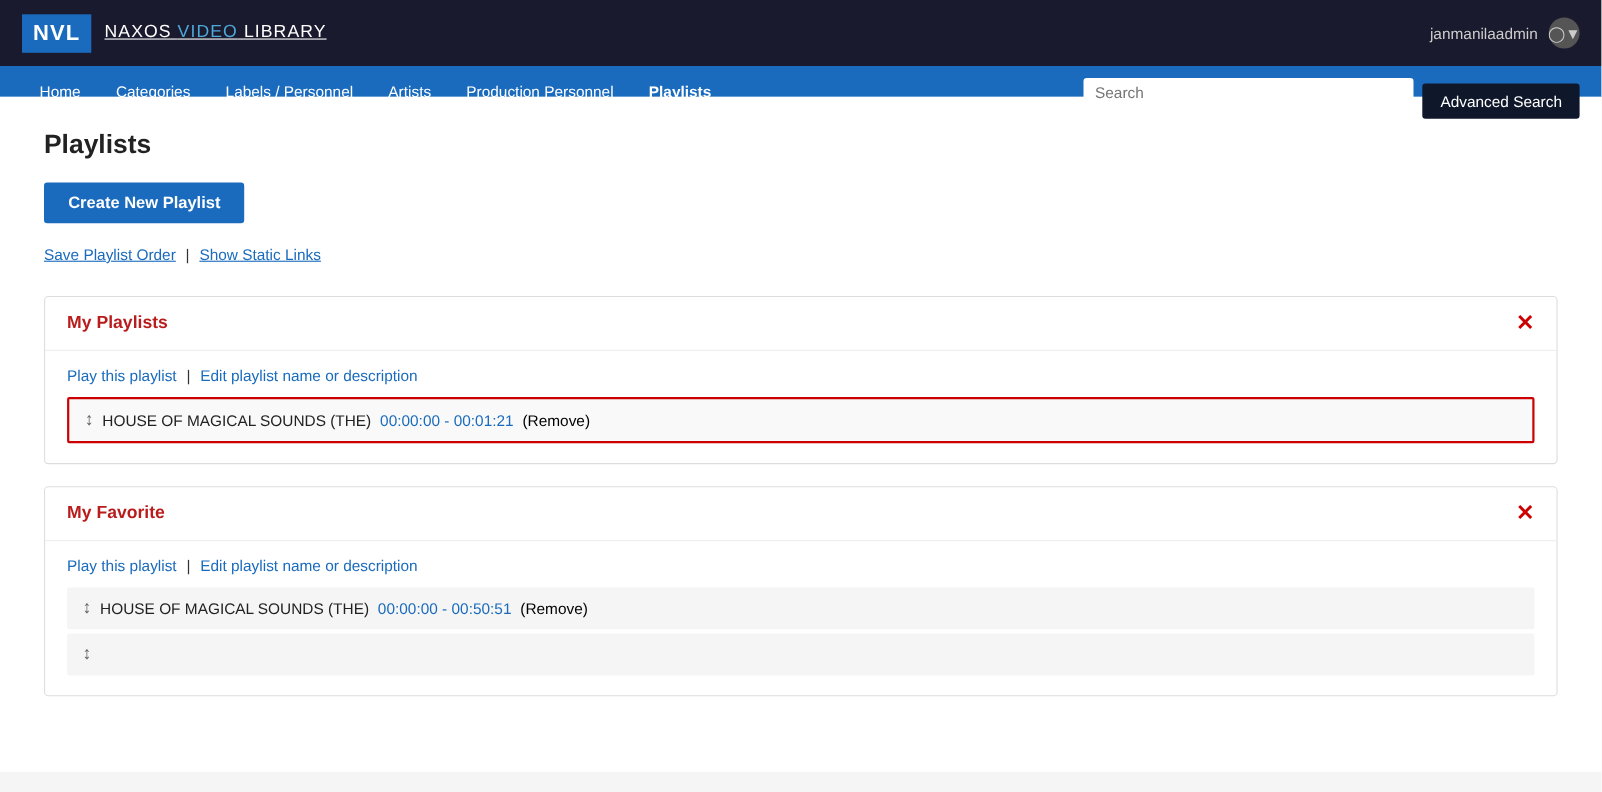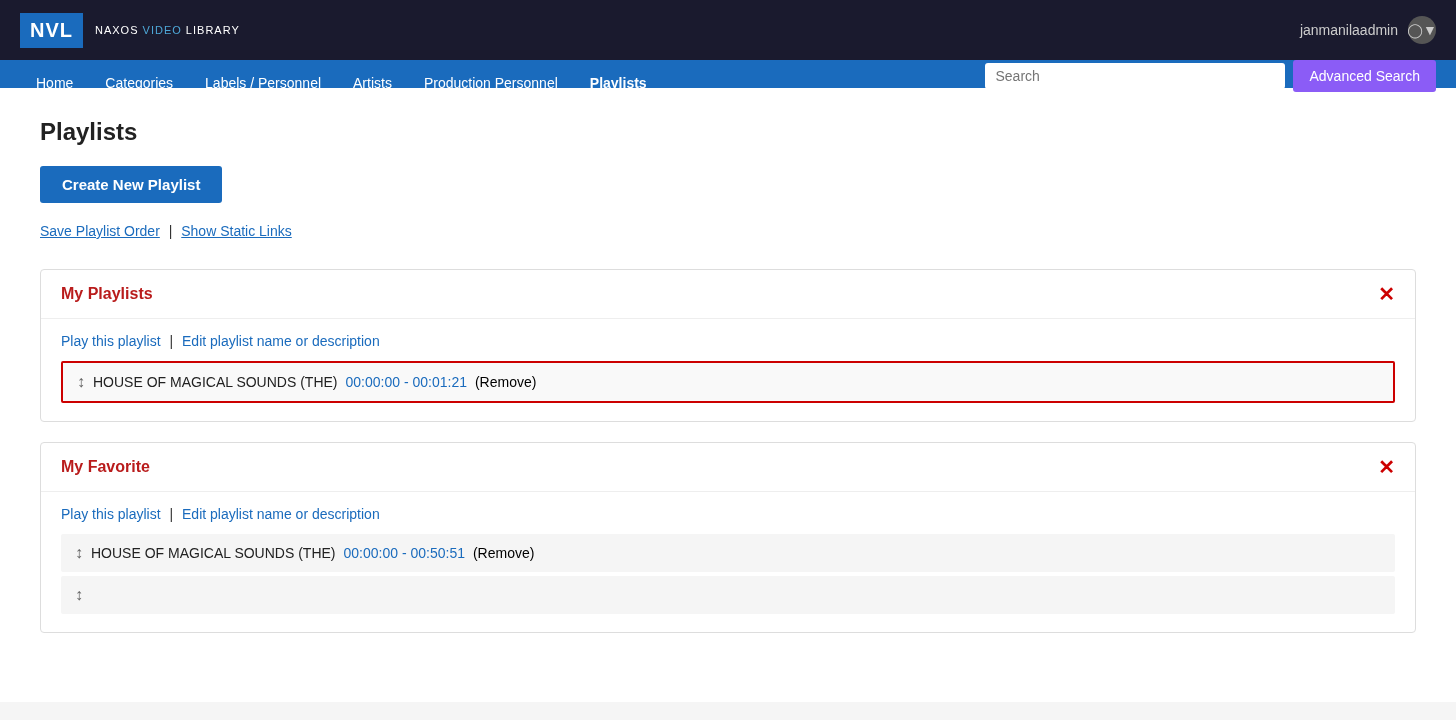--- a/index.html
+++ b/index.html
@@ -19,23 +19,24 @@
       background: #1a6bbd;
       color: white;
       font-weight: 900;
       font-size: 20px;
       padding: 6px 10px;
       letter-spacing: 1px;
     }
     .logo-box span { color: white; }
     .site-name {
       color: white;
-      font-size: 11px;
+      font-size: 16px;
       font-weight: 400;
       letter-spacing: 1px;
+      text-decoration: underline;
     }
     .site-name .video { color: #4ea8d8; }
     .header-right { display: flex; align-items: center; gap: 10px; color: #ccc; font-size: 14px; }
     .user-icon {
       width: 28px; height: 28px; border-radius: 50%;
       background: #555; display: inline-flex; align-items: center; justify-content: center;
       color: #ccc; font-size: 14px; cursor: pointer;
     }
 
     
@@ -67,28 +68,29 @@
     }
     .search-input {
       padding: 5px 10px;
       border: none;
       border-radius: 3px;
       font-size: 14px;
       width: 300px;
       outline: none;
     }
     .adv-search-btn {
-      background: #8b5cf6;
+      background: #0f172a;
       color: white;
       border: none;
       padding: 8px 16px;
       font-size: 14px;
       cursor: pointer;
       border-radius: 3px;
       white-space: nowrap;
+      margin-top: 16px;
     }
 
     
     .main-content {
       background: white;
       min-height: calc(100vh - 106px);
       padding: 30px 40px;
     }
     .page-title {
       font-size: 24px;

